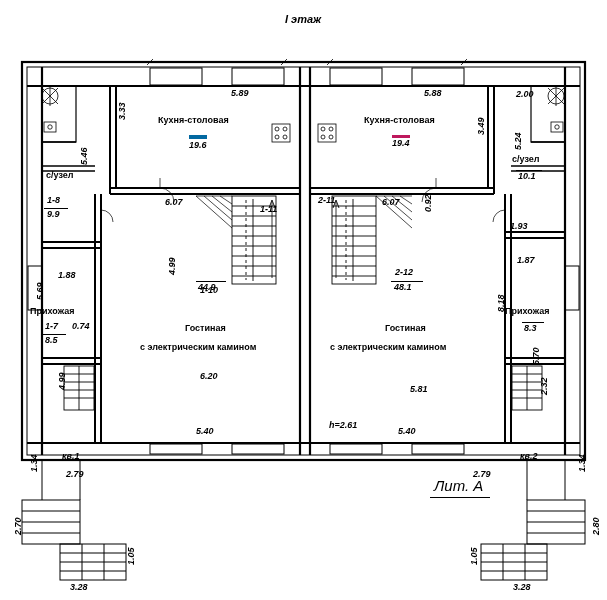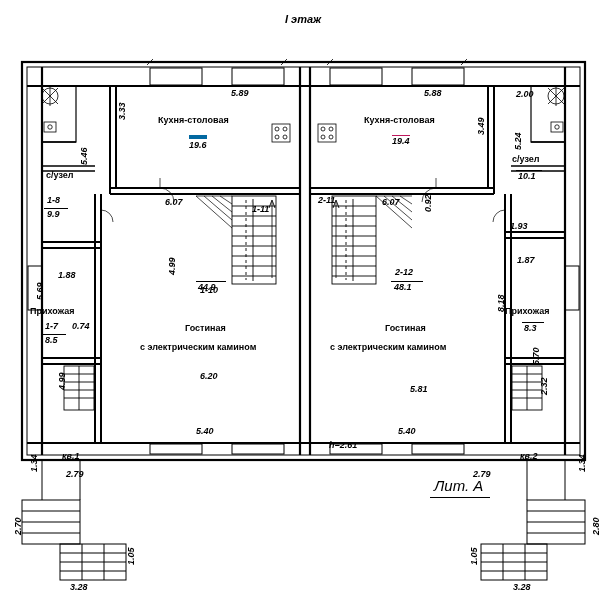--- a/index.html
+++ b/index.html
@@ -283,21 +283,21 @@
   <div class="t frac it" style="left:45px;top:322px;">1-7</div>
   <div style="position:absolute;left:42px;top:334px;width:24px;border-top:1px solid #000;"></div>
   <div class="t frac it" style="left:45px;top:336px;">8.5</div>
 
   <div class="t frac it" style="left:200px;top:286px;">1-10</div>
   <div style="position:absolute;left:196px;top:281px;width:30px;border-top:1px solid #000;"></div>
   <div class="t frac it" style="left:198px;top:283px;">44.9</div>
   <div class="t room" style="left:185px;top:324px;">Гостиная</div>
   <div class="t room" style="left:140px;top:343px;">с электрическим камином</div>
 
-  <div class="t frac it" style="left:252px;top:205px;">1-11</div>
+  <div class="t frac it" style="left:260px;top:205px;">1-11</div>
   <div class="t dim" style="left:165px;top:198px;">6.07</div>
 
   <div class="t dim rot" style="left:118px;top:120px;transform:rotate(-90deg);">3.33</div>
   <div class="t dim rot" style="left:80px;top:165px;transform:rotate(-90deg);">5.46</div>
   <div class="t dim rot" style="left:36px;top:300px;transform:rotate(-90deg);">5.69</div>
   <div class="t dim rot" style="left:58px;top:390px;transform:rotate(-90deg);">4.99</div>
   <div class="t dim" style="left:58px;top:256px;margin-top:15px;">1.88</div>
   <div class="t dim rot" style="left:168px;top:275px;transform:rotate(-90deg);">4.99</div>
 
   <div class="t dim" style="left:200px;top:372px;">6.20</div>
@@ -305,21 +305,21 @@
   <div class="t dim" style="left:72px;top:322px;">0.74</div>
   <div class="t dim" style="left:66px;top:470px;">2.79</div>
 
   <div class="t dim b" style="left:62px;top:452px;">кв.1</div>
   <div class="t dim rot" style="left:30px;top:472px;transform:rotate(-90deg);">1.34</div>
   <div class="t dim rot" style="left:14px;top:535px;transform:rotate(-90deg);">2.70</div>
   <div class="t dim rot" style="left:127px;top:565px;transform:rotate(-90deg);">1.05</div>
   <div class="t dim" style="left:70px;top:583px;">3.28</div>
 
   <div class="t room" style="left:364px;top:116px;">Кухня-столовая</div>
-  <div class="t frac" style="left:392px;top:135px;border-top:1px solid #be185d;padding-top:1px;">19.4</div>
+  <div class="t frac" style="left:392px;top:135px;border-top:3px solid #be185d;padding-top:1px;">19.4</div>
   <div class="t dim" style="left:424px;top:89px;font-style:italic;">5.88</div>
 
   <div class="t room" style="left:512px;top:155px;">с/узел</div>
   <div style="position:absolute;left:516px;top:170px;width:26px;border-top:1px solid #000;"></div>
   <div class="t frac it" style="left:518px;top:172px;">10.1</div>
 
   <div class="t room" style="left:505px;top:307px;">Прихожая</div>
   <div style="position:absolute;left:522px;top:322px;width:22px;border-top:1px solid #000;"></div>
   <div class="t frac it" style="left:524px;top:324px;">8.3</div>
 
@@ -335,21 +335,21 @@
 
   <div class="t dim rot" style="left:477px;top:135px;transform:rotate(-90deg);">3.49</div>
   <div class="t dim rot" style="left:514px;top:150px;transform:rotate(-90deg);">5.24</div>
   <div class="t dim rot" style="left:497px;top:312px;transform:rotate(-90deg);">8.18</div>
   <div class="t dim rot" style="left:532px;top:365px;transform:rotate(-90deg);">5.70</div>
   <div class="t dim" style="left:517px;top:256px;">1.87</div>
   <div class="t dim" style="left:510px;top:222px;">1.93</div>
 
   <div class="t dim" style="left:410px;top:385px;">5.81</div>
   <div class="t dim" style="left:398px;top:427px;">5.40</div>
-  <div class="t dim" style="left:329px;top:441px;font-style:italic;">h=2.61</div>
+  <div class="t dim" style="left:329px;top:421px;font-style:italic;">h=2.61</div>
   <div class="t dim rot" style="left:540px;top:395px;transform:rotate(-90deg);">2.32</div>
 
   <div class="t dim b" style="left:520px;top:452px;">кв.2</div>
   <div class="t dim" style="left:473px;top:470px;">2.79</div>
   <div class="t dim rot" style="left:578px;top:472px;transform:rotate(-90deg);">1.34</div>
   <div class="t dim rot" style="left:592px;top:535px;transform:rotate(-90deg);">2.80</div>
   <div class="t dim rot" style="left:470px;top:565px;transform:rotate(-90deg);">1.05</div>
   <div class="t dim" style="left:513px;top:583px;">3.28</div>
 
   <div class="t dim" style="left:516px;top:90px;">2.00</div>

